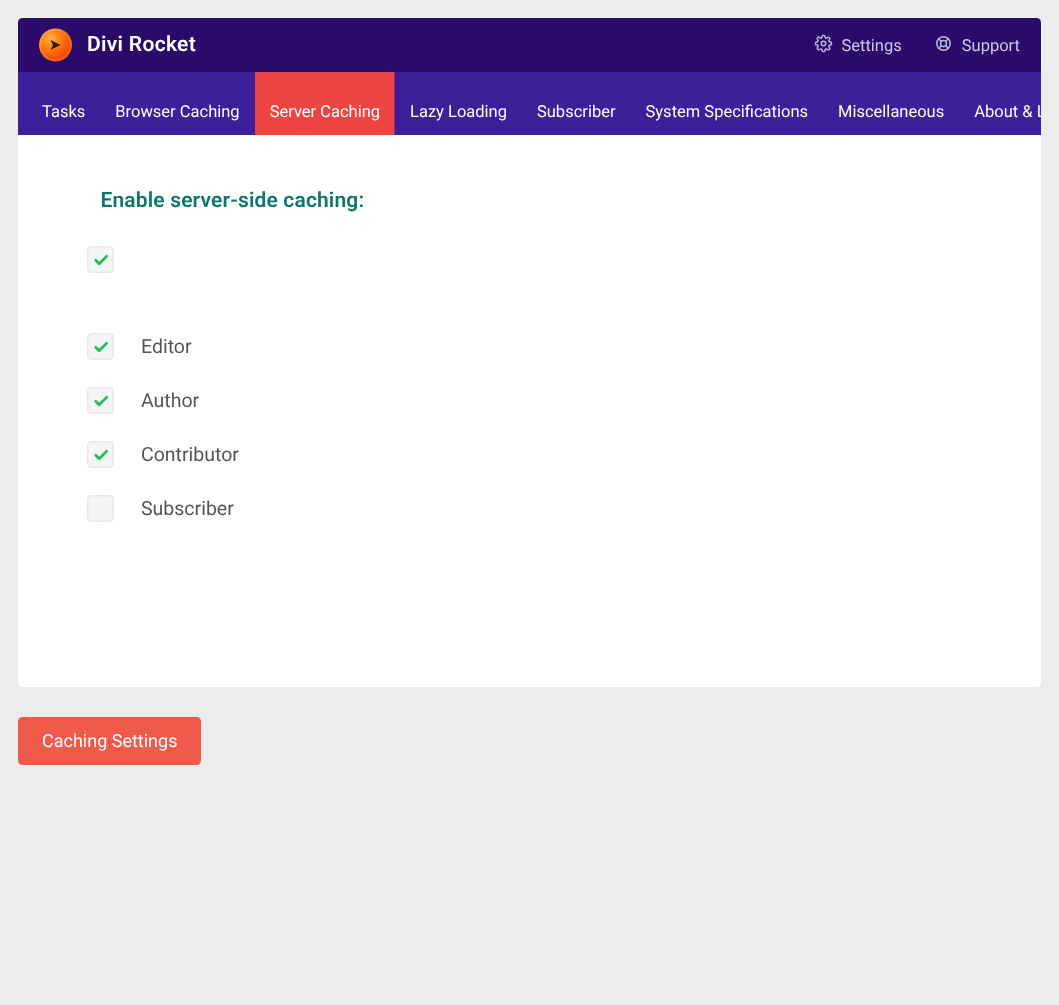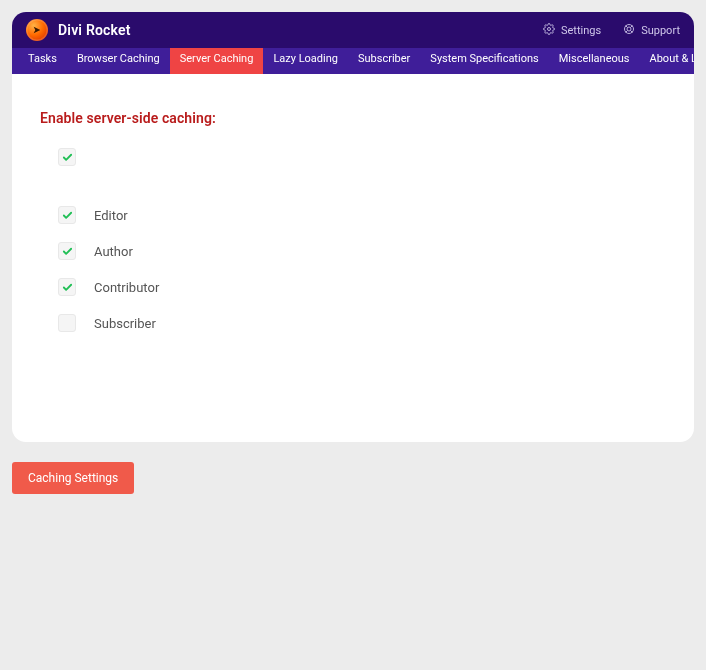--- a/index.html
+++ b/index.html
@@ -5,21 +5,21 @@
     * { margin: 0; padding: 0; box-sizing: border-box; }
     body {
       background: #ececec;
       font-family: -apple-system, BlinkMacSystemFont, "Segoe UI", Roboto, Helvetica, Arial, sans-serif;
       color: #333;
       width: 706px;
     }
     .outer-wrap { padding: 12px; }
     .card {
       background: #fff;
-      border-radius: 14px;
+      border-radius: 3px;
       overflow: hidden;
     }
     .header {
       background: #2a0b6c;
       color: #fff;
       display: flex;
       align-items: center;
       justify-content: space-between;
       padding: 7px 14px;
     }
@@ -62,36 +62,37 @@
     .header-action svg { opacity: 0.9; }
     .tabbar {
       background: #3f1e99;
       display: flex;
       align-items: stretch;
       padding-left: 6px;
     }
     .tab {
       color: #fff;
       font-size: 11px;
-      padding: 4px 10px 9px;
+      padding: 20px 10px 9px;
       cursor: pointer;
       white-space: nowrap;
     }
     .tab.active {
       background: #ef4444;
     }
     .content {
       padding: 36px 28px 110px;
     }
     .section-heading {
       font-size: 14px;
       font-weight: 600;
-      color: #b91c1c;
+      color: #0f766e;
       margin-bottom: 22px;
       letter-spacing: 0.1px;
+      margin-left: 27px;
     }
     .indent-block { padding-left: 18px; }
     .checkbox-row {
       display: flex;
       align-items: center;
       gap: 18px;
       margin-bottom: 18px;
     }
     .checkbox-row:last-child { margin-bottom: 0; }
     .chk {

